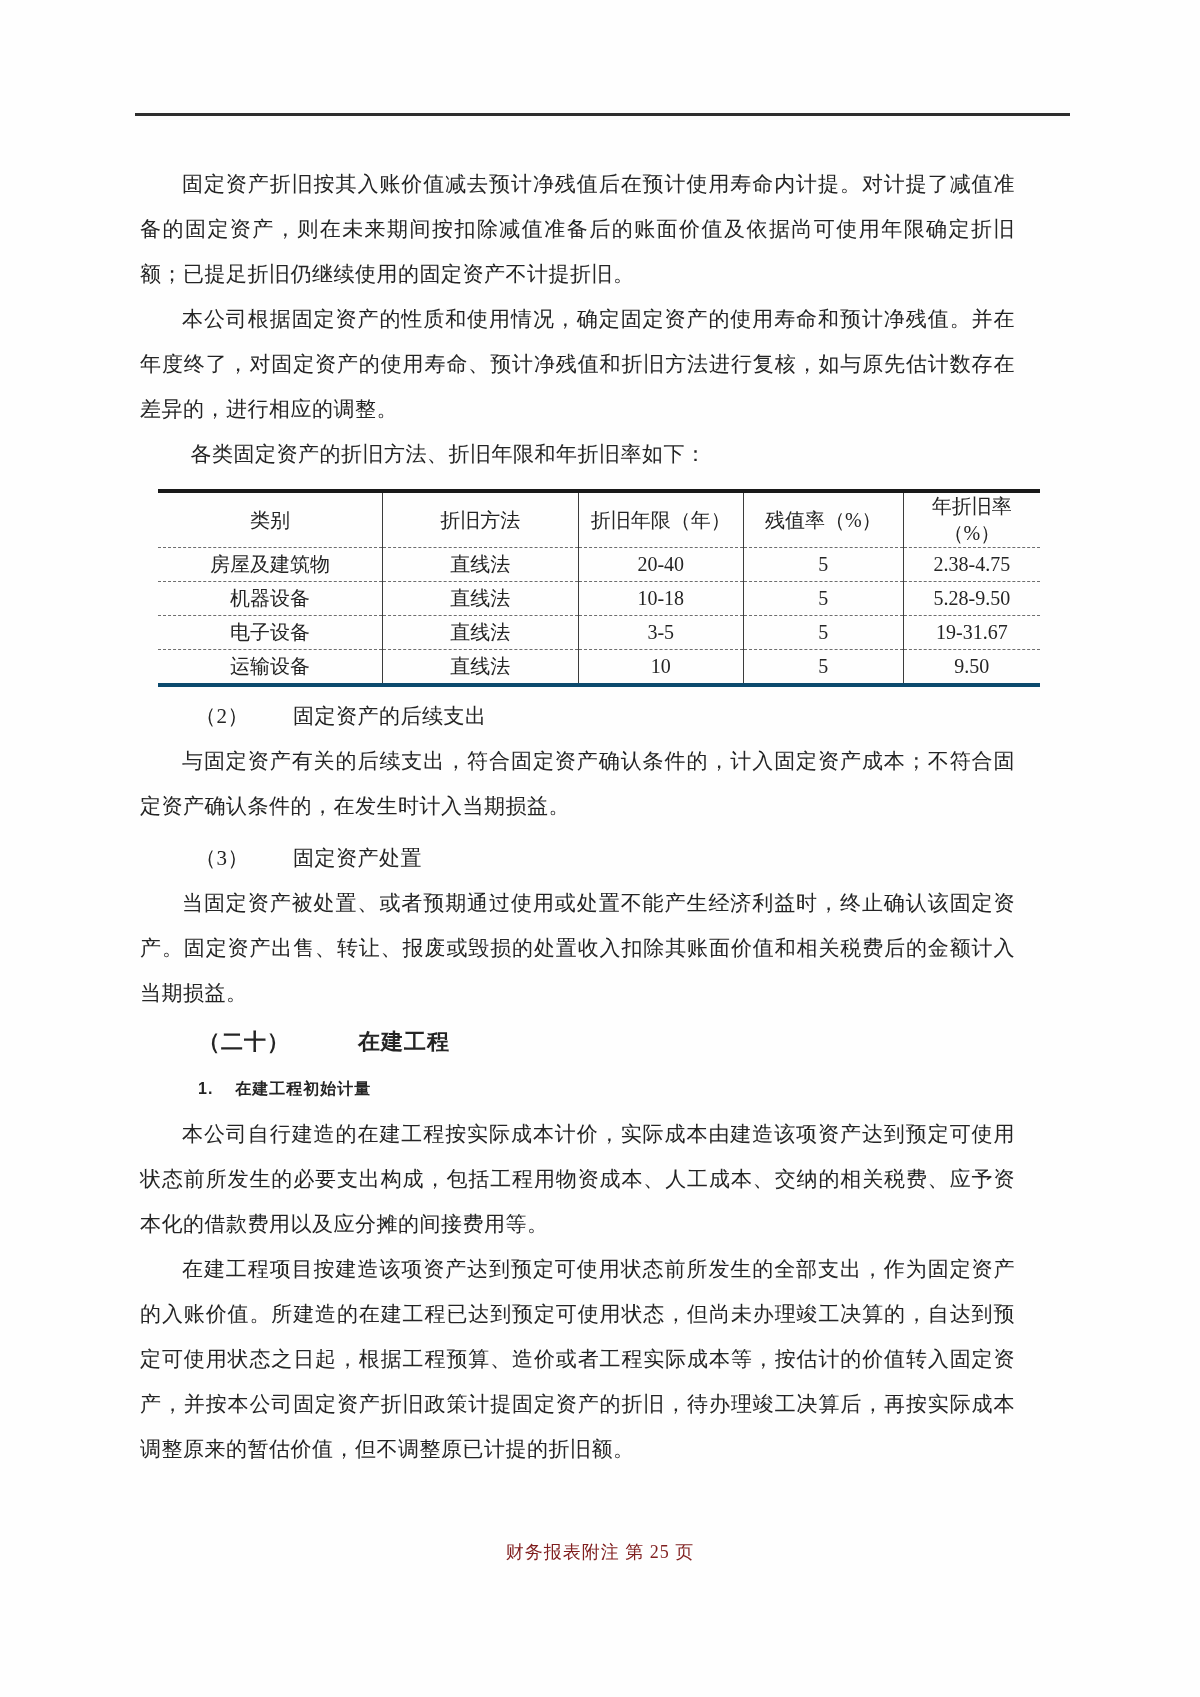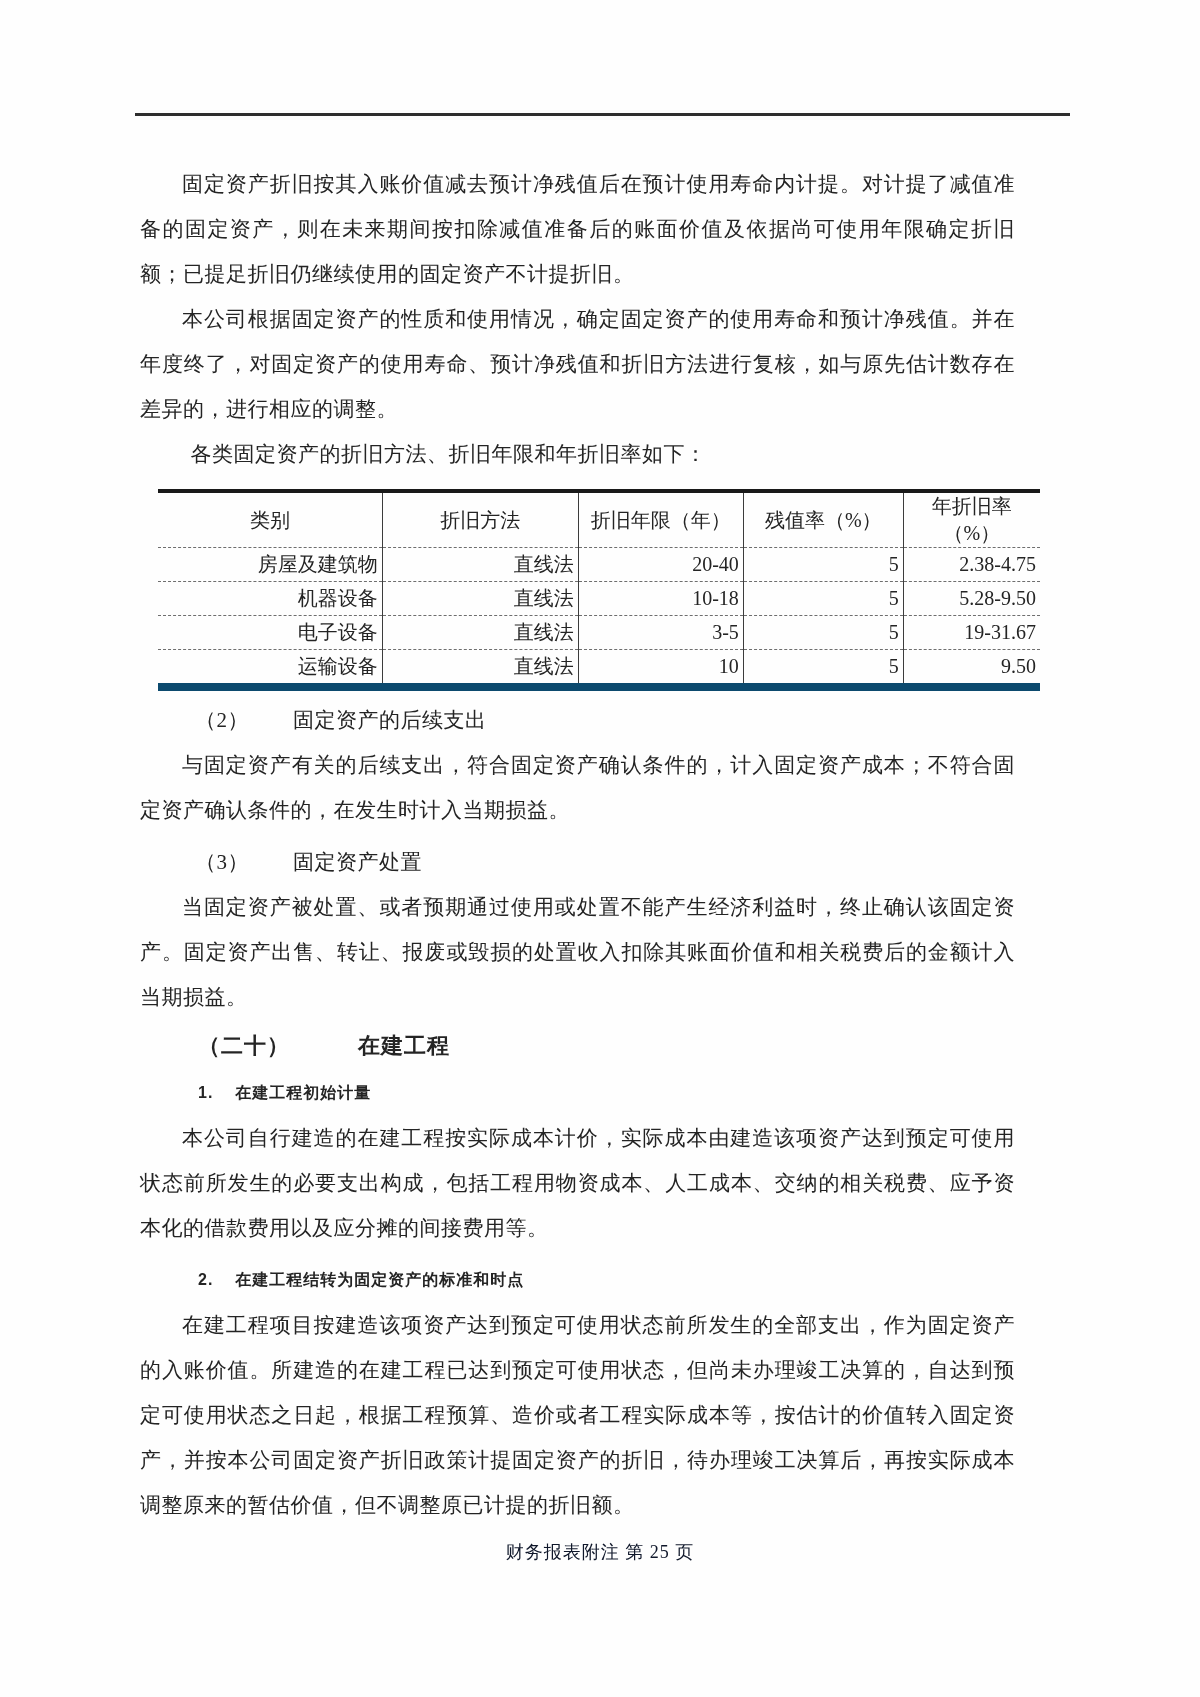--- a/index.html
+++ b/index.html
@@ -39,35 +39,35 @@
     letter-spacing: 0.5px;
   }
   p.lead-in {
     text-indent: 2.4em;
   }
   table.dep-table {
     margin: 12px 0 0 18px;
     width: 882px;
     border-collapse: collapse;
     border-top: 4px solid #191919;
-    border-bottom: 8px solid #0c4a6e;
+    border-bottom: 4px solid #0c4a6e;
     table-layout: fixed;
   }
   table.dep-table th,
   table.dep-table td {
     font-weight: normal;
     text-align: center;
     vertical-align: middle;
     font-size: 20px;
     padding: 0 4px;
     border-left: 1px solid #3c3c3c;
     border-bottom: 1px dashed #6e6e6e;
   }
   table.dep-table th { height: 38px; }
-  table.dep-table td { height: 33px; text-align: right; }
+  table.dep-table td { height: 33px; }
   table.dep-table th:first-child,
   table.dep-table td:first-child { border-left: none; }
   table.dep-table tbody tr:last-child td { border-bottom: none; }
   col.c1 { width: 25.4%; }
   col.c2 { width: 22.2%; }
   col.c3 { width: 18.7%; }
   col.c4 { width: 18.1%; }
   col.c5 { width: 15.5%; }
 
   .h-plain {
@@ -102,21 +102,21 @@
   }
   .h-bold-sub .h-label { margin-right: 22px; }
 
   .page-footer {
     position: absolute;
     left: 0;
     top: 1540px;
     width: 1200px;
     text-align: center;
     font-size: 18px;
-    color: #0f172a;
+    color: #7f1d1d;
     letter-spacing: 1px;
   }
 </style>
 </head>
 <body>
 
 <div class="page">
 
   <div class="top-rule"></div>
 
@@ -192,23 +192,20 @@
     <h2 class="h-bold-major">
       <span class="h-label">（二十）</span><span class="h-title">在建工程</span>
     </h2>
 
     <h3 class="h-bold-sub">
       <span class="h-label">1.</span><span class="h-title">在建工程初始计量</span>
     </h3>
 
     <p class="body-para">本公司自行建造的在建工程按实际成本计价，实际成本由建造该项资产达到预定可使用状态前所发生的必要支出构成，包括工程用物资成本、人工成本、交纳的相关税费、应予资本化的借款费用以及应分摊的间接费用等。</p>
 
-    <h3 class="h-bold-sub" style="margin-top:14px;">
-      <span class="h-label">2.</span><span class="h-title">在建工程结转为固定资产的标准和时点</span>
-    </h3>
 
     <p class="body-para">在建工程项目按建造该项资产达到预定可使用状态前所发生的全部支出，作为固定资产的入账价值。所建造的在建工程已达到预定可使用状态，但尚未办理竣工决算的，自达到预定可使用状态之日起，根据工程预算、造价或者工程实际成本等，按估计的价值转入固定资产，并按本公司固定资产折旧政策计提固定资产的折旧，待办理竣工决算后，再按实际成本调整原来的暂估价值，但不调整原已计提的折旧额。</p>
 
   </div>
 
   <div class="page-footer">财务报表附注 第 25 页</div>
 
 </div>
 
 </body></html>

